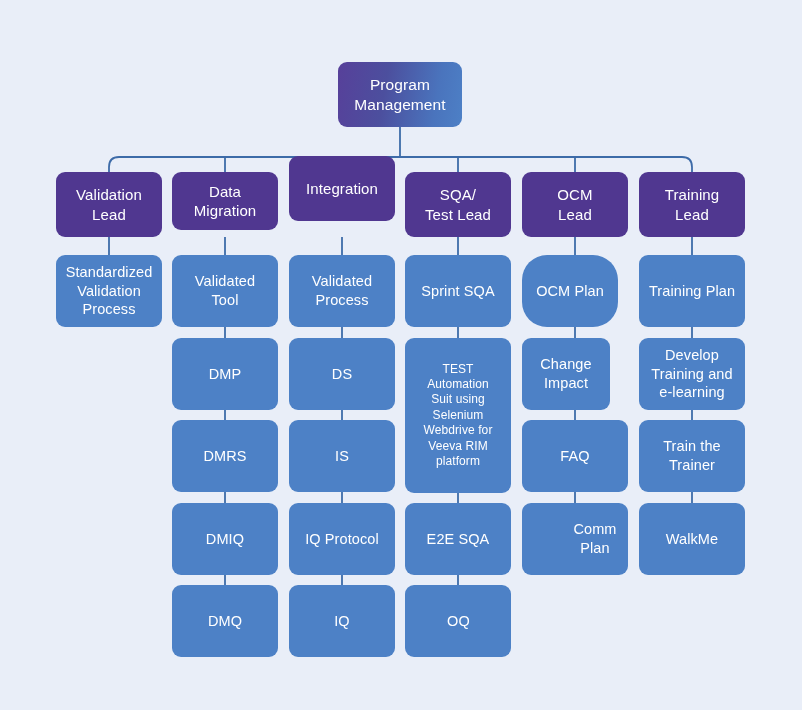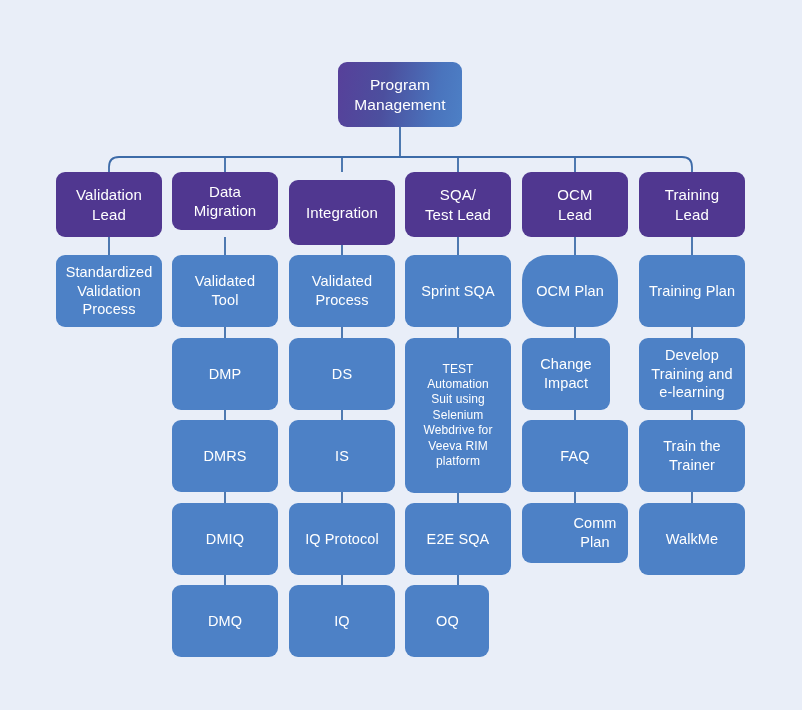--- a/index.html
+++ b/index.html
@@ -100,45 +100,45 @@
       <div class="node leaf" style="left: 56px; top: 255px; width: 106px; height: 72px;">Standardized
 Validation
 Process</div>
       <div class="node lead" style="left: 172px; top: 172px; width: 106px; height: 58px;">Data
 Migration</div>
       <div class="node leaf" style="left: 172px; top: 255px; width: 106px; height: 72px;">Validated Tool</div>
       <div class="node leaf" style="left: 172px; top: 338px; width: 106px; height: 72px;">DMP</div>
       <div class="node leaf" style="left: 172px; top: 420px; width: 106px; height: 72px; border-radius: 9px;">DMRS</div>
       <div class="node leaf" style="left: 172px; top: 503px; width: 106px; height: 72px;">DMIQ</div>
       <div class="node leaf" style="left: 172px; top: 585px; width: 106px; height: 72px;">DMQ</div>
-      <div class="node lead" style="left: 289px; top: 180px; width: 106px; height: 65px;">Integration</div>
+      <div class="node lead" style="left: 289px; top: 156px; width: 106px; height: 65px;">Integration</div>
       <div class="node leaf" style="left: 289px; top: 255px; width: 106px; height: 72px;">Validated
 Process</div>
       <div class="node leaf" style="left: 289px; top: 338px; width: 106px; height: 72px;">DS</div>
       <div class="node leaf" style="left: 289px; top: 420px; width: 106px; height: 72px;">IS</div>
       <div class="node leaf" style="left: 289px; top: 503px; width: 106px; height: 72px;">IQ Protocol</div>
       <div class="node leaf" style="left: 289px; top: 585px; width: 106px; height: 72px;">IQ</div>
       <div class="node lead" style="left: 405px; top: 172px; width: 106px; height: 65px;">SQA/
 Test Lead</div>
       <div class="node leaf" style="left: 405px; top: 255px; width: 106px; height: 72px;">Sprint SQA</div>
       <div class="node leaf tall" style="left: 405px; top: 338px; width: 106px; height: 155px;">TEST
 Automation
 Suit using
 Selenium
 Webdrive for
 Veeva RIM
 platform</div>
       <div class="node leaf" style="left: 405px; top: 503px; width: 106px; height: 72px;">E2E SQA</div>
-      <div class="node leaf" style="left: 405px; top: 585px; width: 84px; height: 72px; padding-left: 9px;">OQ</div>
+      <div class="node leaf" style="left: 405px; top: 585px; width: 106px; height: 72px; padding-left: 9px;">OQ</div>
       <div class="node lead" style="left: 522px; top: 172px; width: 106px; height: 65px;">OCM
 Lead</div>
       <div class="node leaf" style="left: 522px; top: 255px; width: 96px; height: 72px; border-radius: 25px;">OCM Plan</div>
       <div class="node leaf" style="left: 522px; top: 338px; width: 88px; height: 72px;">Change Impact</div>
       <div class="node leaf" style="left: 522px; top: 420px; width: 106px; height: 72px;">FAQ</div>
-      <div class="node leaf" style="left: 522px; top: 503px; width: 106px; height: 60px; padding-left: 48px;">Comm Plan</div>
+      <div class="node leaf" style="left: 522px; top: 503px; width: 106px; height: 72px; padding-left: 48px;">Comm Plan</div>
       <div class="node lead" style="left: 639px; top: 172px; width: 106px; height: 65px;">Training
 Lead</div>
       <div class="node leaf" style="left: 639px; top: 255px; width: 106px; height: 72px;">Training Plan</div>
       <div class="node leaf" style="left: 639px; top: 338px; width: 106px; height: 72px;">Develop
 Training and
 e-learning</div>
       <div class="node leaf" style="left: 639px; top: 420px; width: 106px; height: 72px;">Train the
 Trainer</div>
       <div class="node leaf" style="left: 639px; top: 503px; width: 106px; height: 72px;">WalkMe</div>
     </div>

